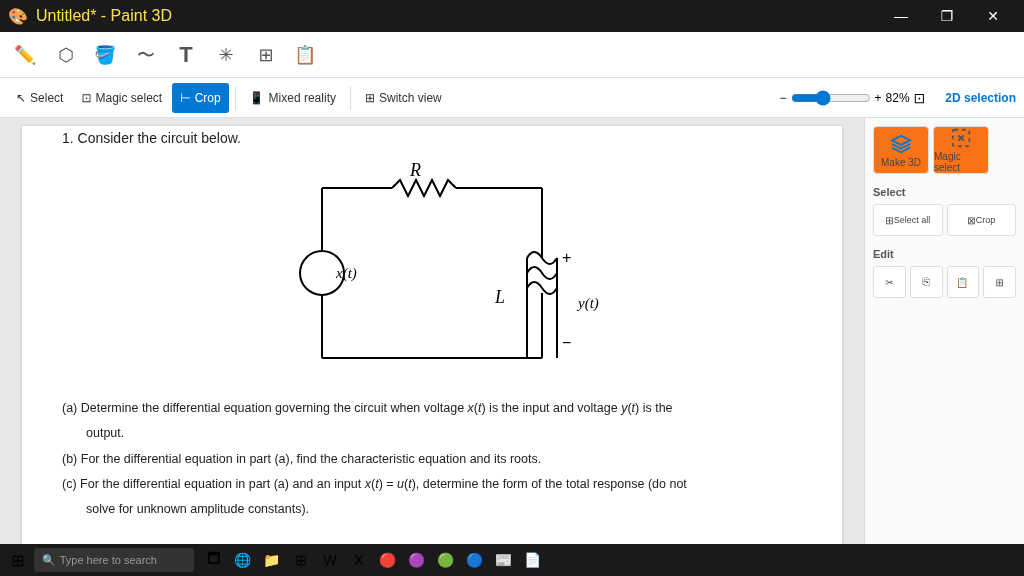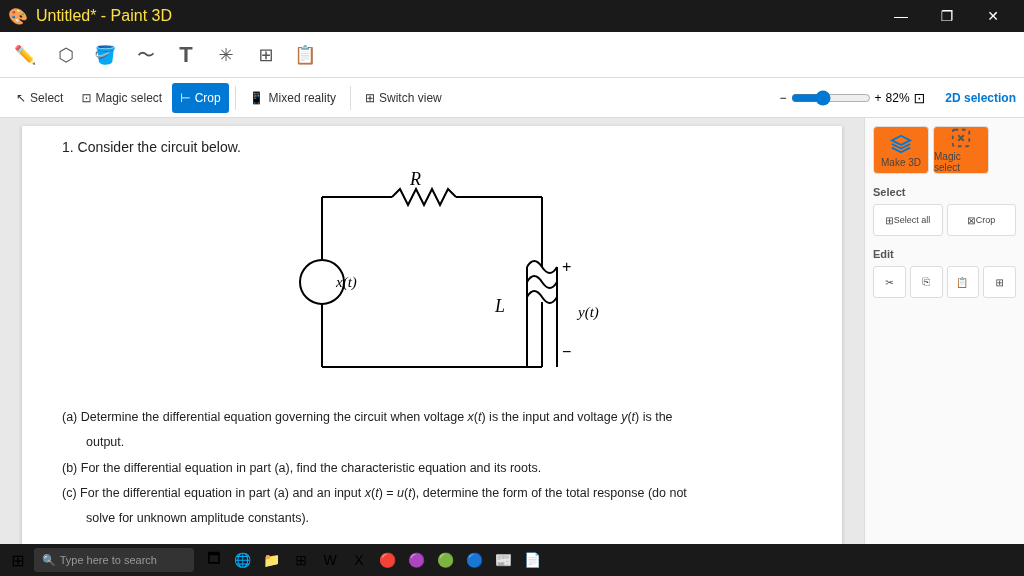--- a/index.html
+++ b/index.html
@@ -78,21 +78,21 @@
       display: flex;
       align-items: flex-start;
       justify-content: center;
       overflow: hidden;
       padding: 8px;
     }
     .canvas-paper {
       background: #fff;
       width: 820px;
       min-height: 426px;
-      padding: 13px 40px;
+      padding: 4px 40px;
       font-size: 13px;
       color: #222;
       box-shadow: 0 1px 4px rgba(0,0,0,0.2);
     }
 
     
     .right-panel {
       width: 160px;
       background: #fafafa;
       border-left: 1px solid #ddd;

